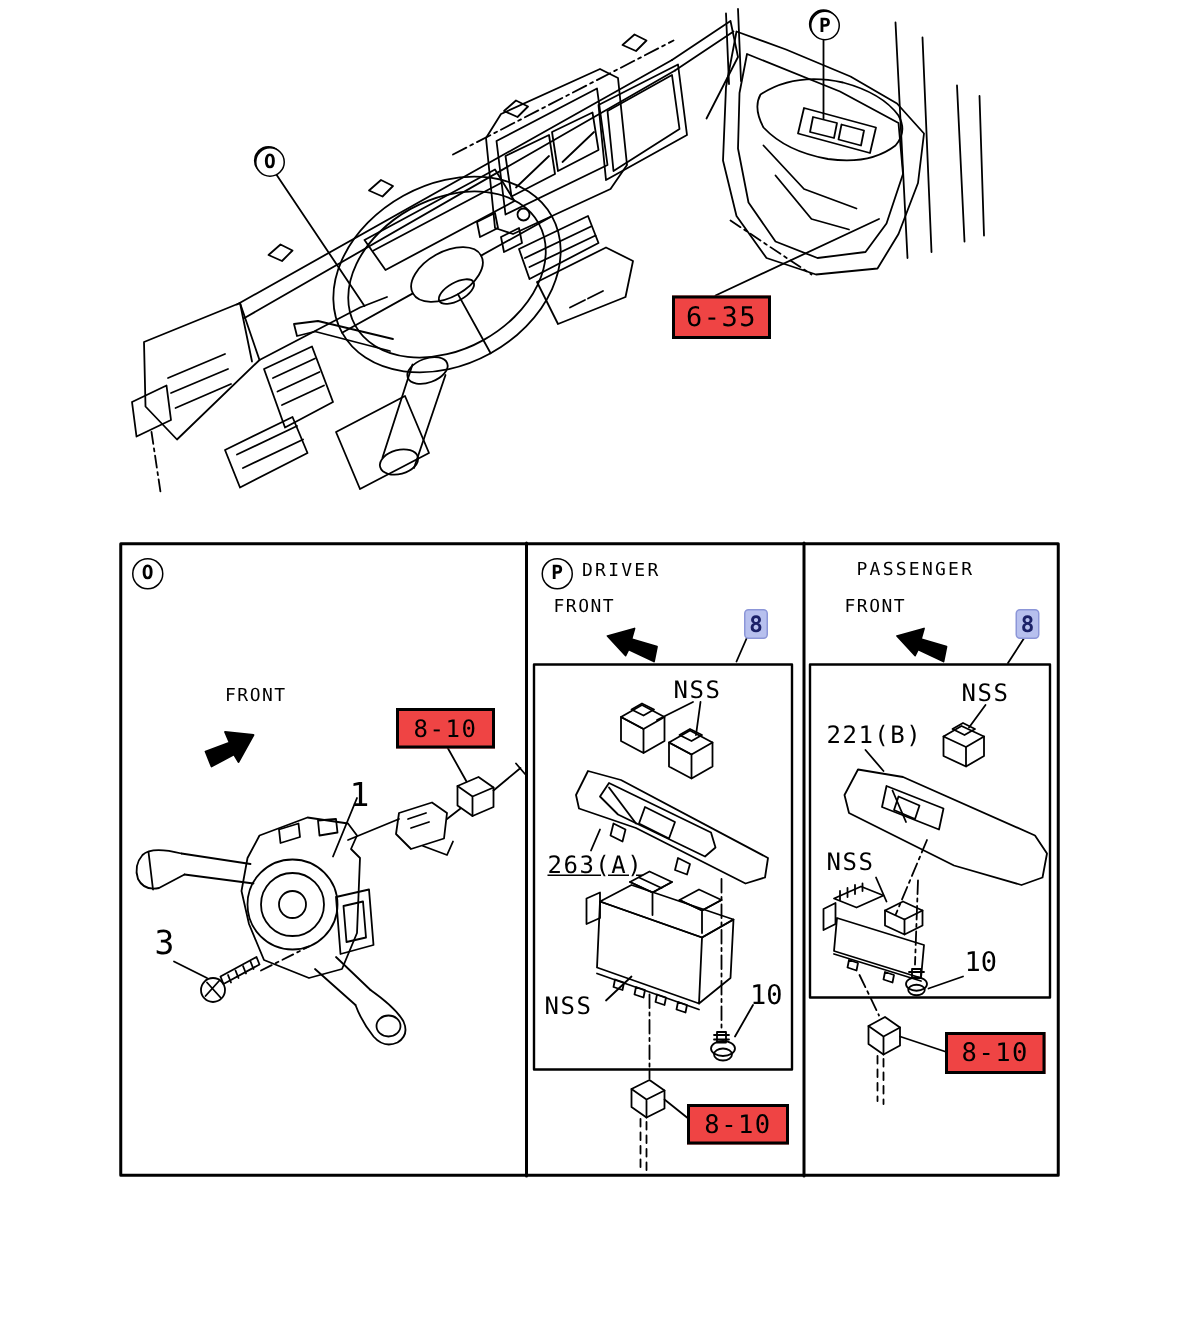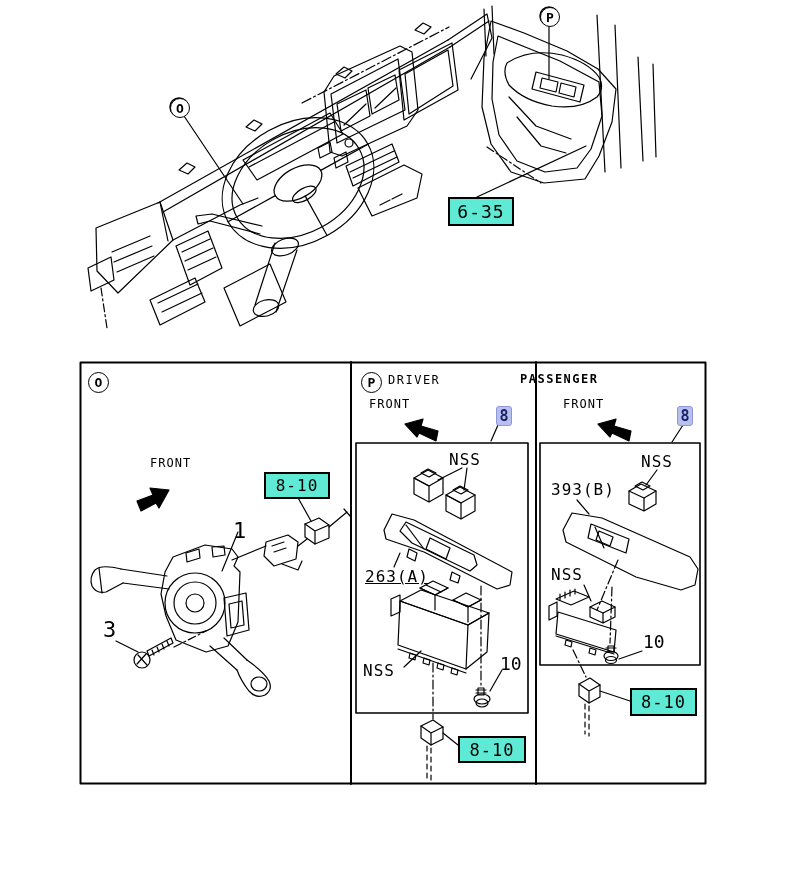--- a/index.html
+++ b/index.html
@@ -3,21 +3,21 @@
 <meta charset="utf-8">
 <style>
   html,body{margin:0;padding:0;background:#fff;}
   #app{position:relative;width:799px;height:893px;background:#fff;overflow:hidden;
        font-family:"DejaVu Sans Mono","Liberation Mono",monospace;color:#000;}
   #art{position:absolute;left:0;top:0;}
   .lbl{position:absolute;white-space:nowrap;}
   .callout{position:absolute;border:1.7px solid #000;border-radius:50%;
            display:flex;align-items:center;justify-content:center;
            font-size:13px;font-weight:bold;background:#fff;}
-  .refbox{position:absolute;border:2px solid #000;background:#5eead4;
+  .refbox{position:absolute;border:2px solid #000;background:#ef4444;
           display:flex;align-items:center;justify-content:center;
           font-size:17px;letter-spacing:1px;}
   .pagelink{position:absolute;display:flex;align-items:center;justify-content:center;
             font-size:15px;font-weight:bold;border-radius:3px;}
   .t15{font-size:12px;letter-spacing:1px;}
   .t17{font-size:16px;letter-spacing:1px;}
   .t21{font-size:18px;}
 </style>
 </head>
 <body>
@@ -262,22 +262,22 @@
 <div class="callout" style="left:361px;top:372px;width:19px;height:19px;">P</div>
 <div class="lbl t15" style="left:388px;top:373px;letter-spacing:1.5px;">DRIVER</div>
 <div class="lbl t15" style="left:369px;top:397px;">FRONT</div>
 <div class="pagelink" style="left:496px;top:406px;width:14px;height:18px;background:#b7c0ee;border:1px solid #8c96d8;color:#1b2168;">8</div>
 <div class="lbl t17" style="left:449px;top:450px;">NSS</div>
 <div class="lbl t17" style="left:365px;top:567px;text-decoration:underline;">263(A)</div>
 <div class="lbl t17" style="left:363px;top:661px;">NSS</div>
 <div class="lbl t21" style="left:500px;top:653px;">10</div>
 <div class="refbox" style="left:458px;top:736px;width:64px;height:23px;">8-10</div>
 
-<div class="lbl t15" style="left:520px;top:372px;letter-spacing:1.5px;font-weight:bold;">PASSENGER</div>
+<div class="lbl t15" style="left:571px;top:372px;letter-spacing:1.5px;">PASSENGER</div>
 <div class="lbl t15" style="left:563px;top:397px;">FRONT</div>
 <div class="pagelink" style="left:677px;top:406px;width:14px;height:18px;background:#b7c0ee;border:1px solid #8c96d8;color:#1b2168;">8</div>
 <div class="lbl t17" style="left:641px;top:452px;">NSS</div>
-<div class="lbl t17" style="left:551px;top:480px;">393(B)</div>
+<div class="lbl t17" style="left:551px;top:480px;">221(B)</div>
 <div class="lbl t17" style="left:551px;top:565px;">NSS</div>
 <div class="lbl t21" style="left:643px;top:631px;">10</div>
 <div class="refbox" style="left:630px;top:688px;width:63px;height:24px;">8-10</div>
 
 </div>
 
 </body></html>

